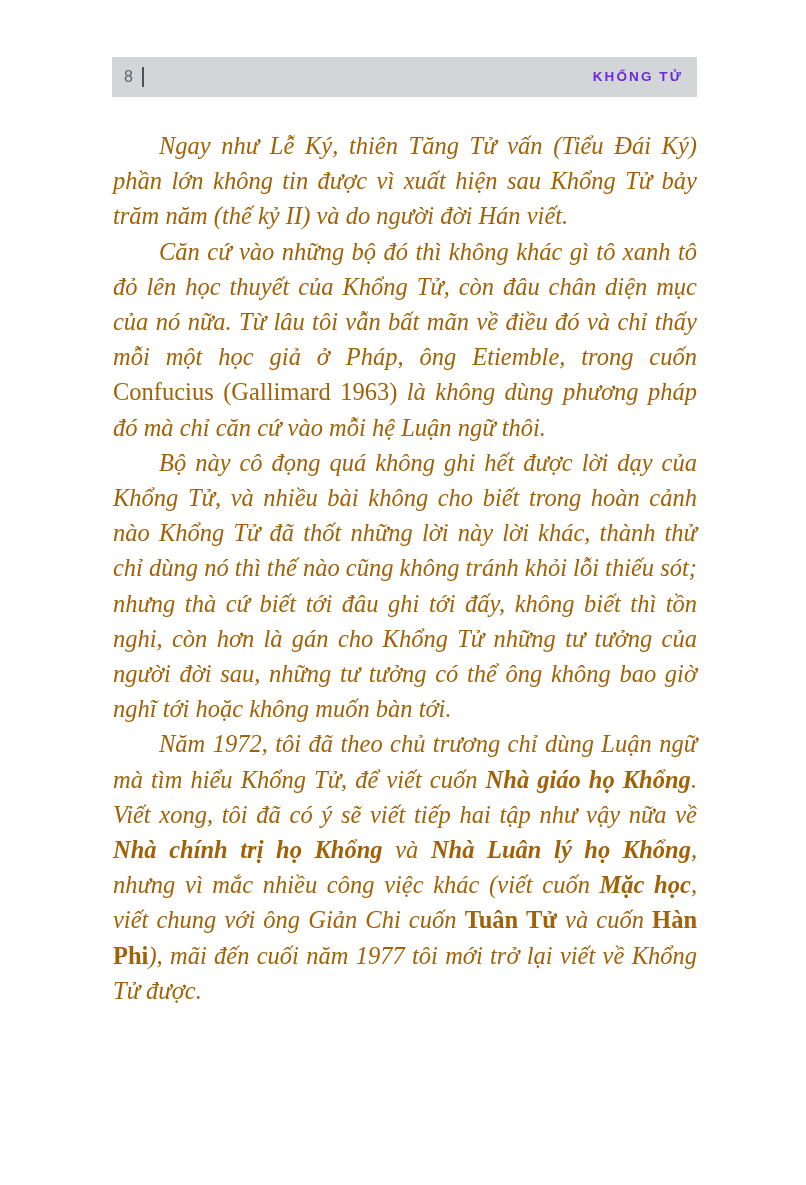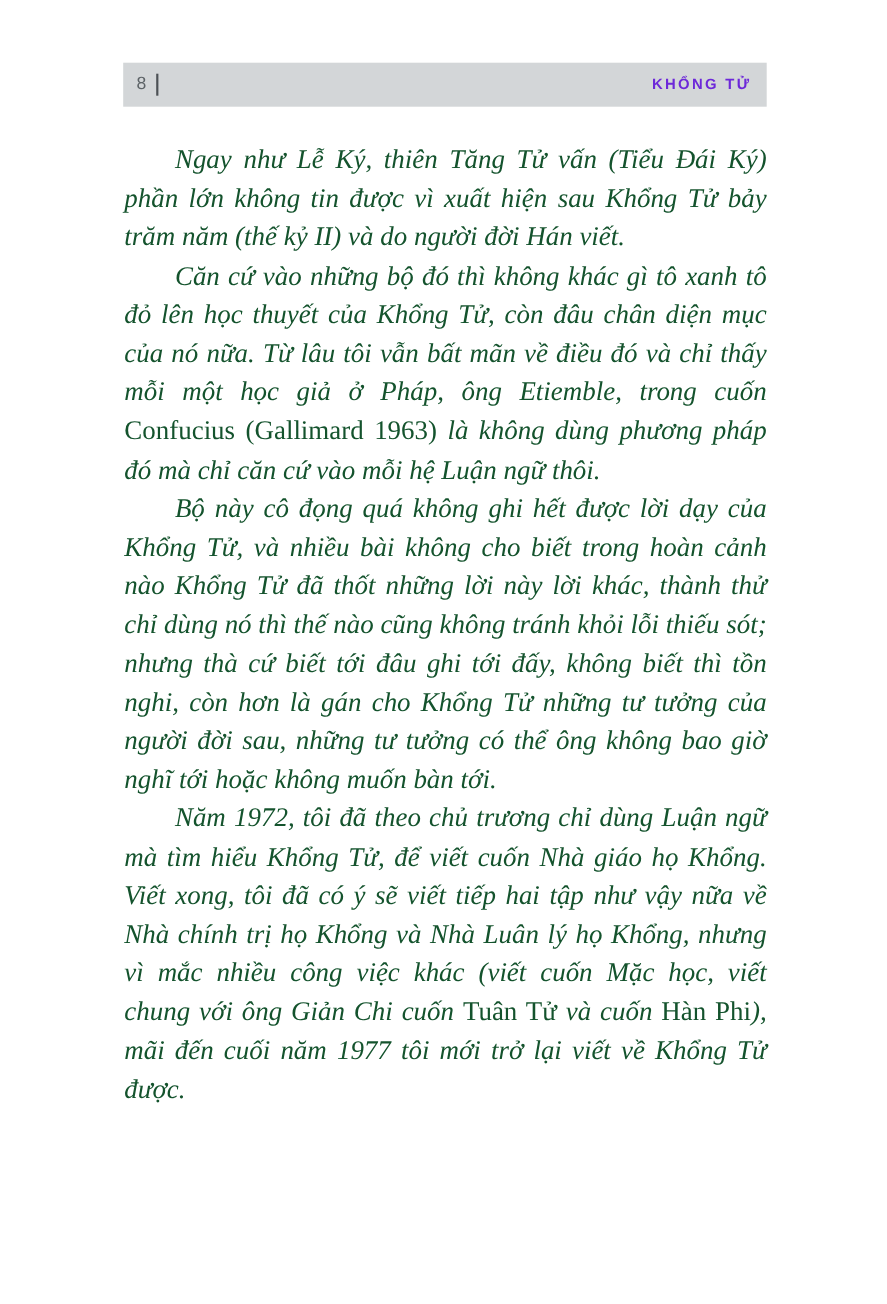--- a/index.html
+++ b/index.html
@@ -63,29 +63,29 @@
     top: 128px;
     width: 584px;
   }
   p.para {
     margin: 0;
     text-indent: 46px;
     text-align: justify;
     font-size: 24.5px;
     line-height: 35.2px;
     font-style: italic;
-    color: #14532d;
+    color: #a16207;
     -webkit-font-smoothing: antialiased;
   }
   p.para + p.para {
     margin-top: 0px;
   }
   
-  .bi { font-weight: 400; font-style: italic; }
-  .bu { font-weight: 400; font-style: normal; }
+  .bi { font-weight: 700; font-style: italic; }
+  .bu { font-weight: 700; font-style: normal; }
   .up { font-style: normal; }
 </style>
 </head>
 <body>
 
 <div class="page">
 
   <div class="header-band">
     <div class="folio">
       <span class="folio-number">8</span>

